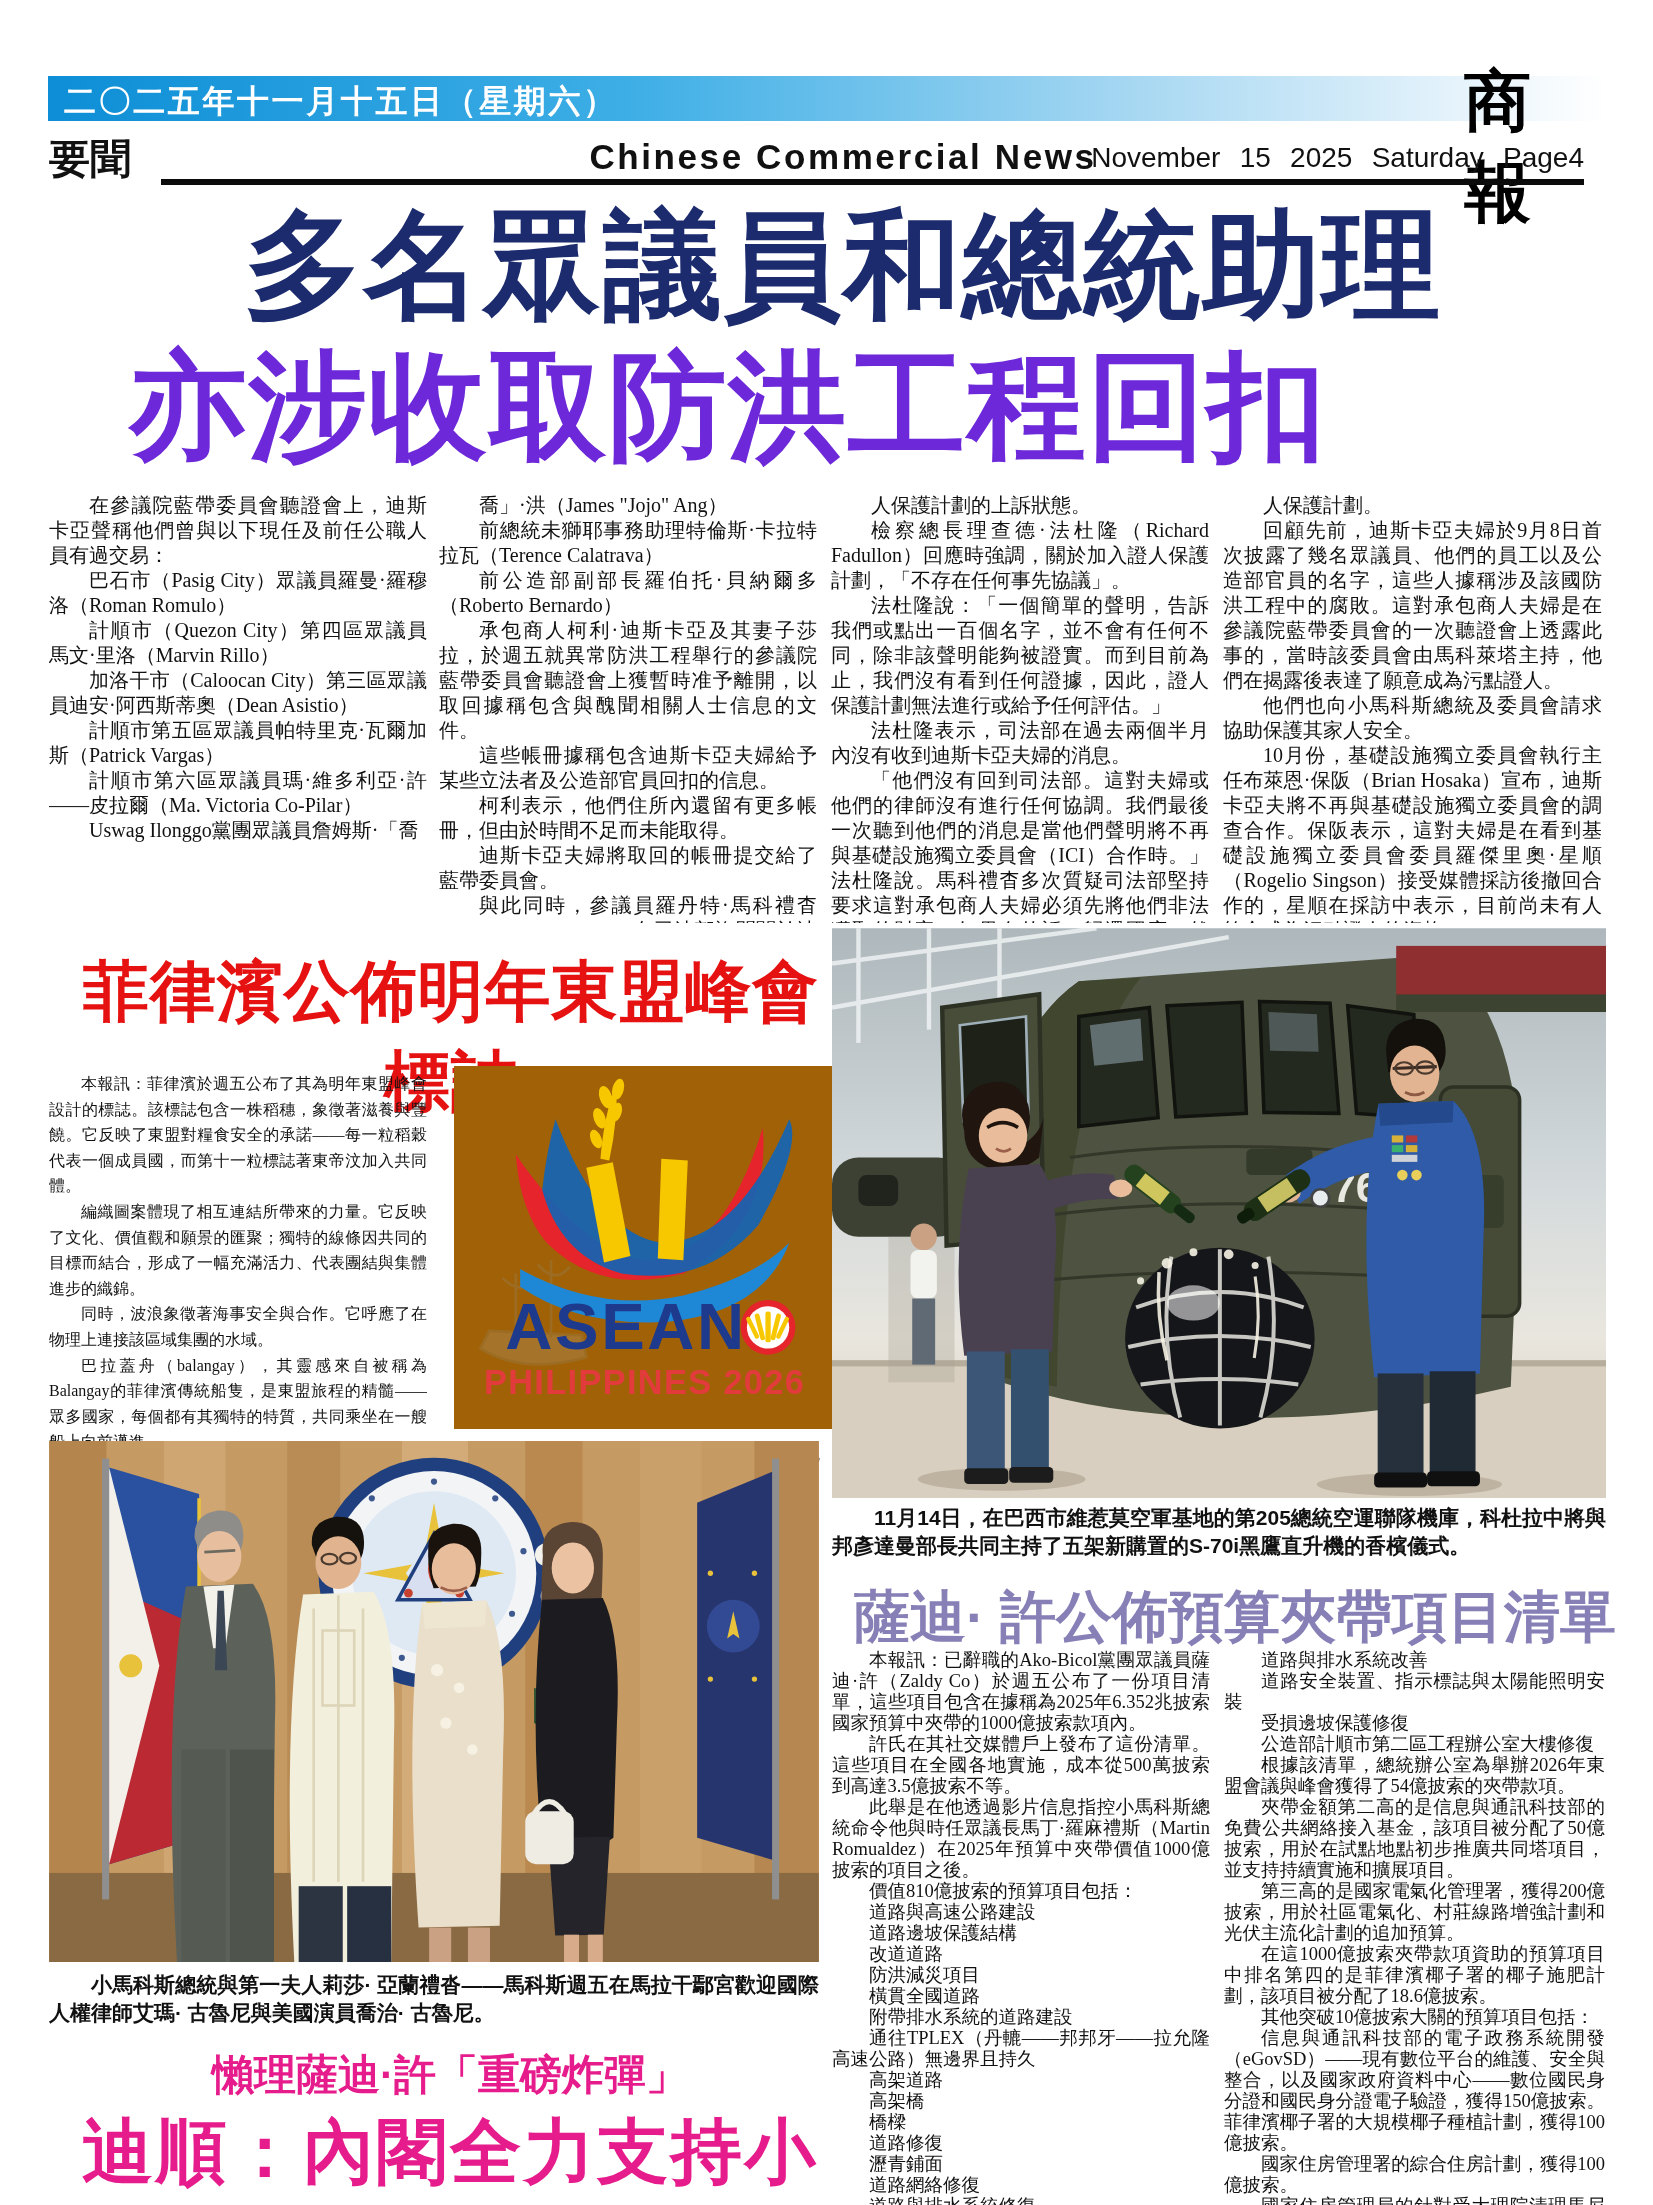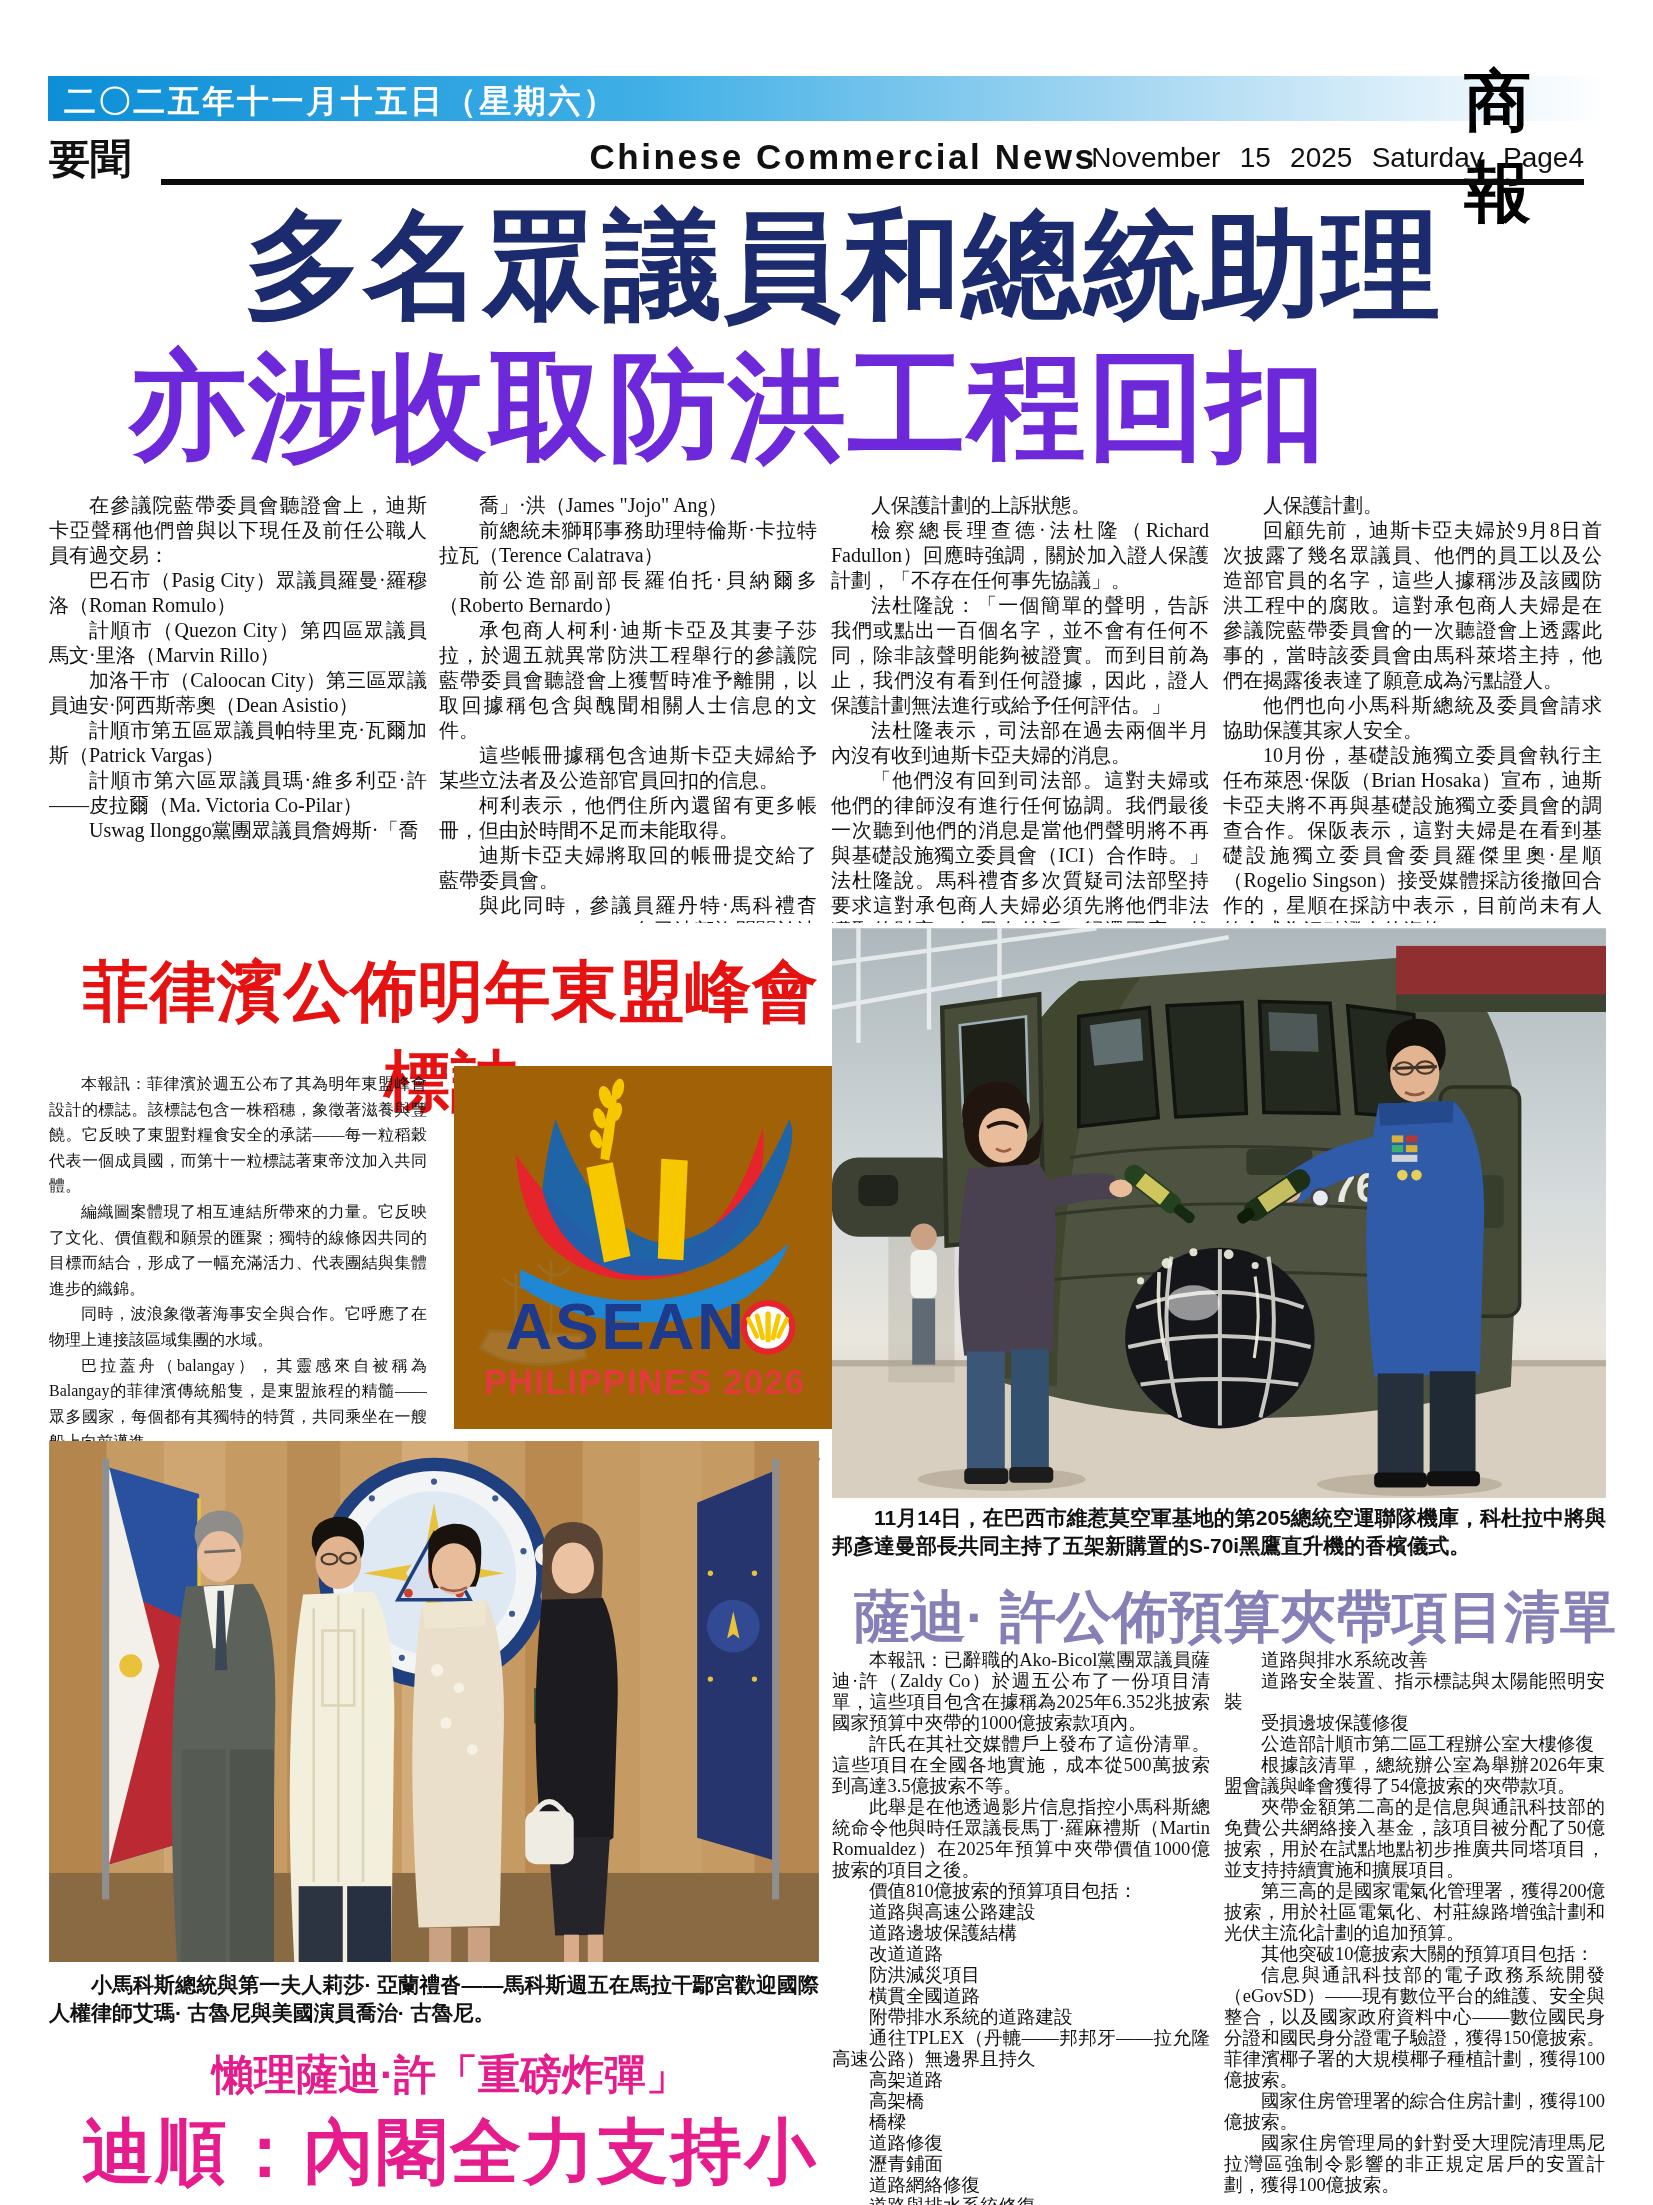--- a/index.html
+++ b/index.html
@@ -298,20 +298,21 @@
       <p>道路與排水系統修復</p>
     </div>
   <div class="abs col" style="left:1224px;top:1650px;width:381px;height:573px;font-size:18.5px;line-height:21px;">
       <p>道路與排水系統改善</p>
       <p>道路安全裝置、指示標誌與太陽能照明安裝</p>
       <p>受損邊坡保護修復</p>
       <p>公造部計順市第二區工程辦公室大樓修復</p>
       <p>根據該清單，總統辦公室為舉辦2026年東盟會議與峰會獲得了54億披索的夾帶款項。</p>
       <p>夾帶金額第二高的是信息與通訊科技部的免費公共網絡接入基金，該項目被分配了50億披索，用於在試點地點初步推廣共同塔項目，並支持持續實施和擴展項目。</p>
       <p>第三高的是國家電氣化管理署，獲得200億披索，用於社區電氣化、村莊線路增強計劃和光伏主流化計劃的追加預算。</p>
+      <p>在這1000億披索夾帶款項資助的預算項目中排名第四的是菲律濱椰子署的椰子施肥計劃，該項目被分配了18.6億披索。</p>
       <p>其他突破10億披索大關的預算項目包括：</p>
       <p>信息與通訊科技部的電子政務系統開發（eGovSD）——現有數位平台的維護、安全與整合，以及國家政府資料中心——數位國民身分證和國民身分證電子驗證，獲得150億披索。菲律濱椰子署的大規模椰子種植計劃，獲得100億披索。</p>
       <p>國家住房管理署的綜合住房計劃，獲得100億披索。</p>
       <p>國家住房管理局的針對受大理院清理馬尼拉灣區強制令影響的非正規定居戶的安置計劃，獲得100億披索。</p>
     </div>
 
   <div class="abs" style="left:49px;top:1441px;width:770px;height:521px;overflow:hidden;">
     <svg width="770" height="521" viewBox="0 0 1746 1182">
 
       <rect width="1746" height="1182" fill="#c59a63"></rect>

